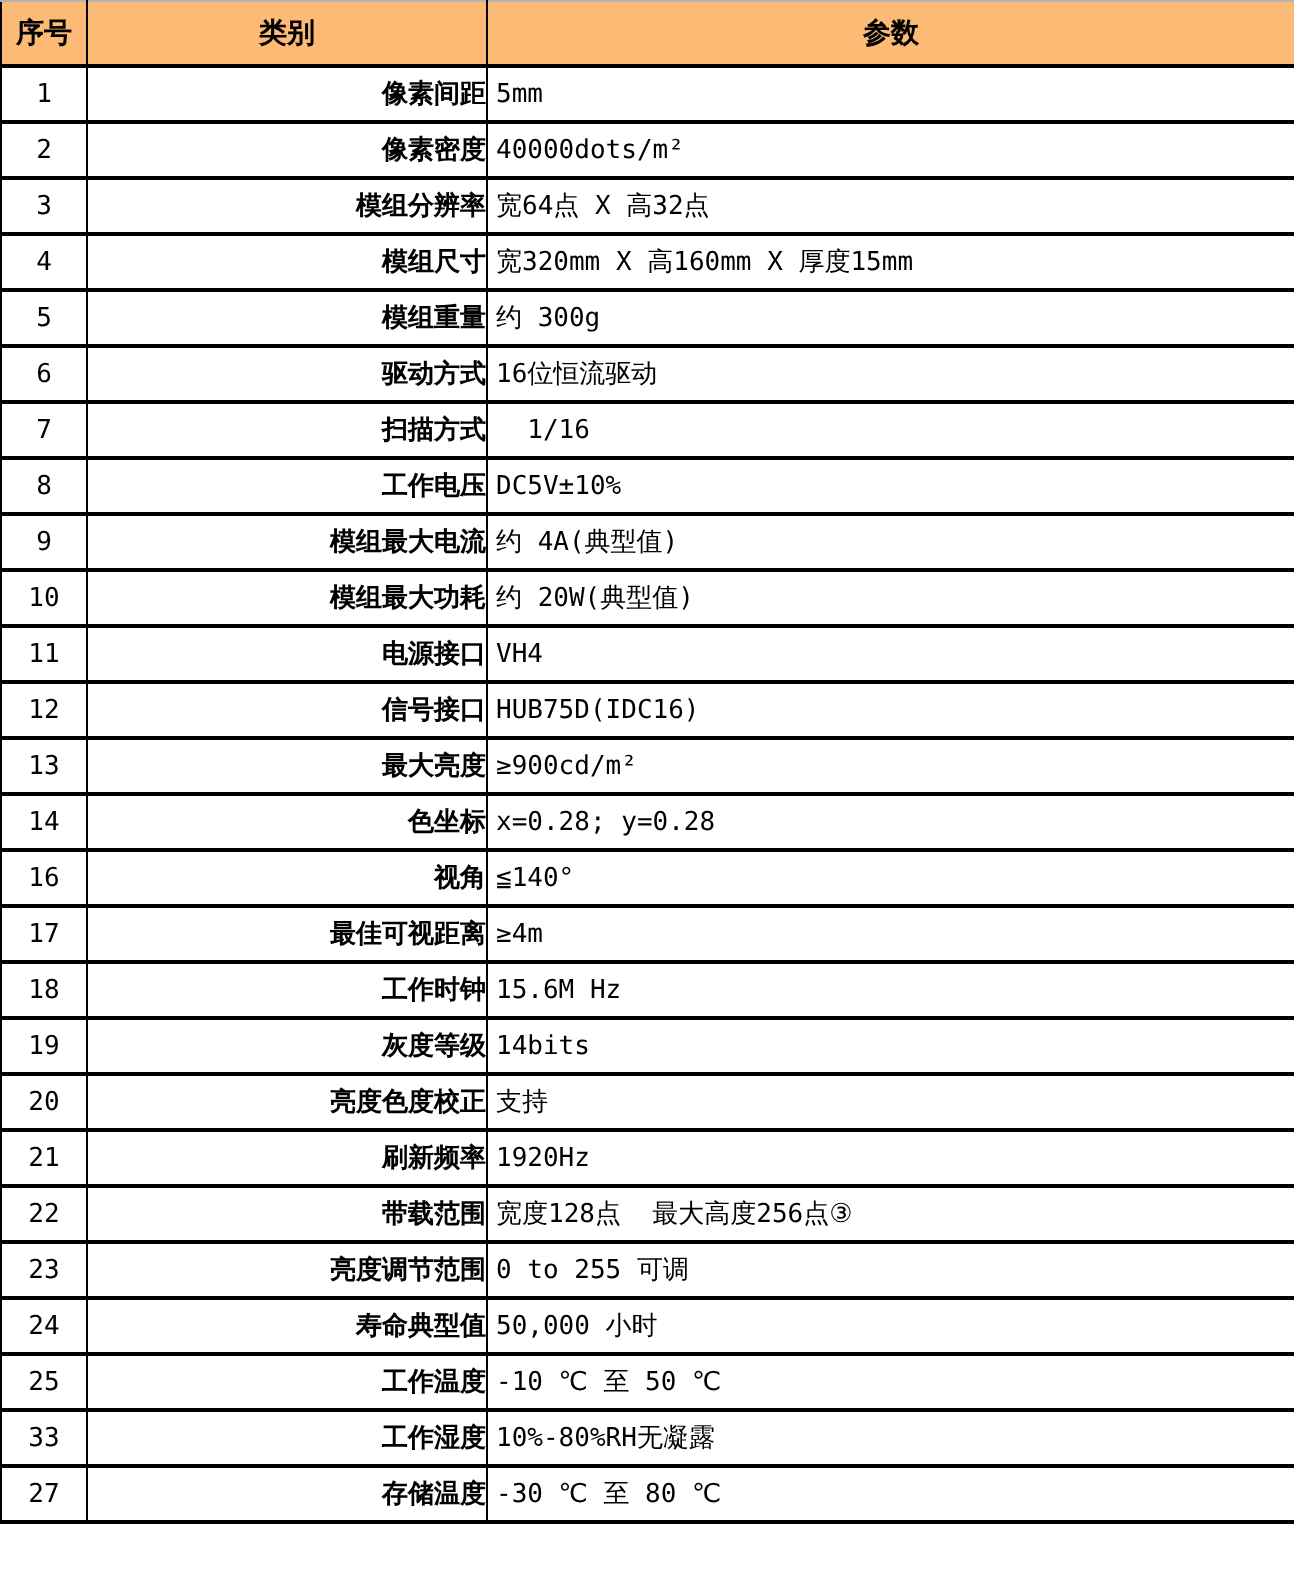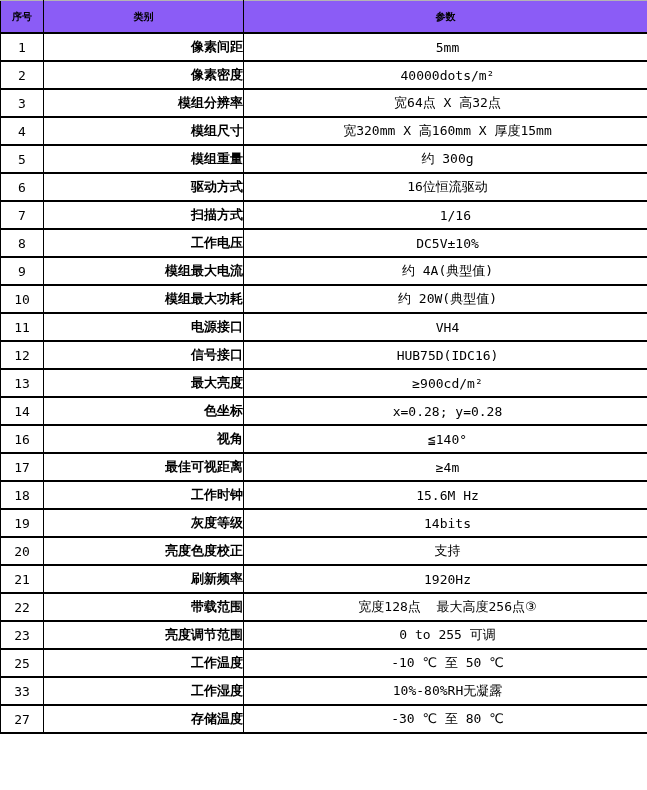--- a/index.html
+++ b/index.html
@@ -16,23 +16,23 @@
     width: 647px;
     border-collapse: collapse;
     table-layout: fixed;
     border: 1px solid #000000;
   }
   col.c-no  { width: 43px; }
   col.c-cat { width: 200px; }
   col.c-val { width: 404px; }
 
   thead th {
-    background: #8b5cf6;
+    background: #fdba74;
     height: 31px;
-    font-size: 10px;
+    font-size: 14px;
     font-weight: bold;
     text-align: center;
     vertical-align: middle;
     border-left: 1px solid #000000;
     border-right: 1px solid #000000;
     border-top: 1px solid #b4b4b4;
     border-bottom: 2px solid #000000;
     padding: 0;
   }
   tbody td {
@@ -47,21 +47,21 @@
   }
   tbody td.cell-no {
     text-align: center;
     font-size: 13px;
   }
   tbody td.cell-category {
     text-align: right;
     font-weight: bold;
   }
   tbody td.cell-value {
-    text-align: center;
+    text-align: left;
     padding-left: 4px;
     white-space: pre;
   }
 </style>
 </head>
 <body>
 
 <table class="spec-table">
   <colgroup>
     <col class="c-no">
@@ -202,20 +202,25 @@
     <td class="cell-category">带载范围</td>
     <td class="cell-value">宽度128点  最大高度256点③</td>
   </tr>
 
   <tr>
     <td class="cell-no">23</td>
     <td class="cell-category">亮度调节范围</td>
     <td class="cell-value">0 to 255 可调</td>
   </tr>
 
+  <tr>
+    <td class="cell-no">24</td>
+    <td class="cell-category">寿命典型值</td>
+    <td class="cell-value">50,000 小时</td>
+  </tr>
 
   <tr>
     <td class="cell-no">25</td>
     <td class="cell-category">工作温度</td>
     <td class="cell-value">-10 ℃ 至 50 ℃</td>
   </tr>
 
   <tr>
     <td class="cell-no">33</td>
     <td class="cell-category">工作湿度</td>

